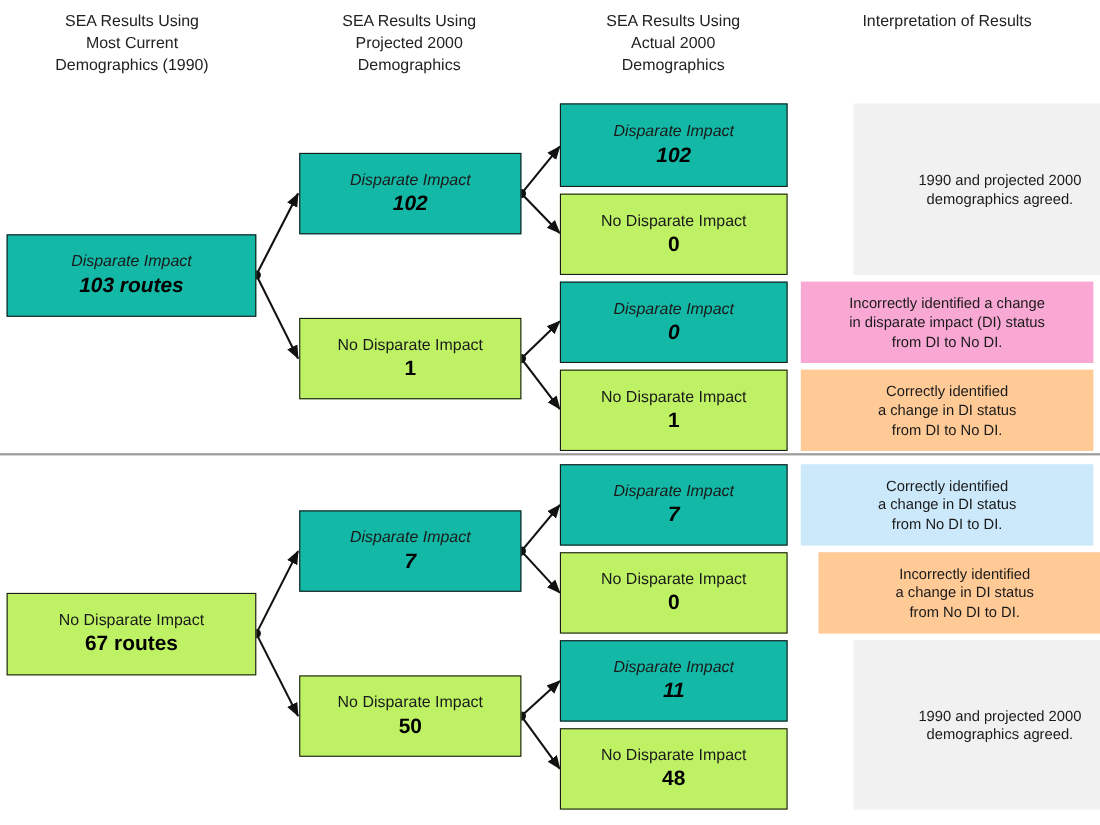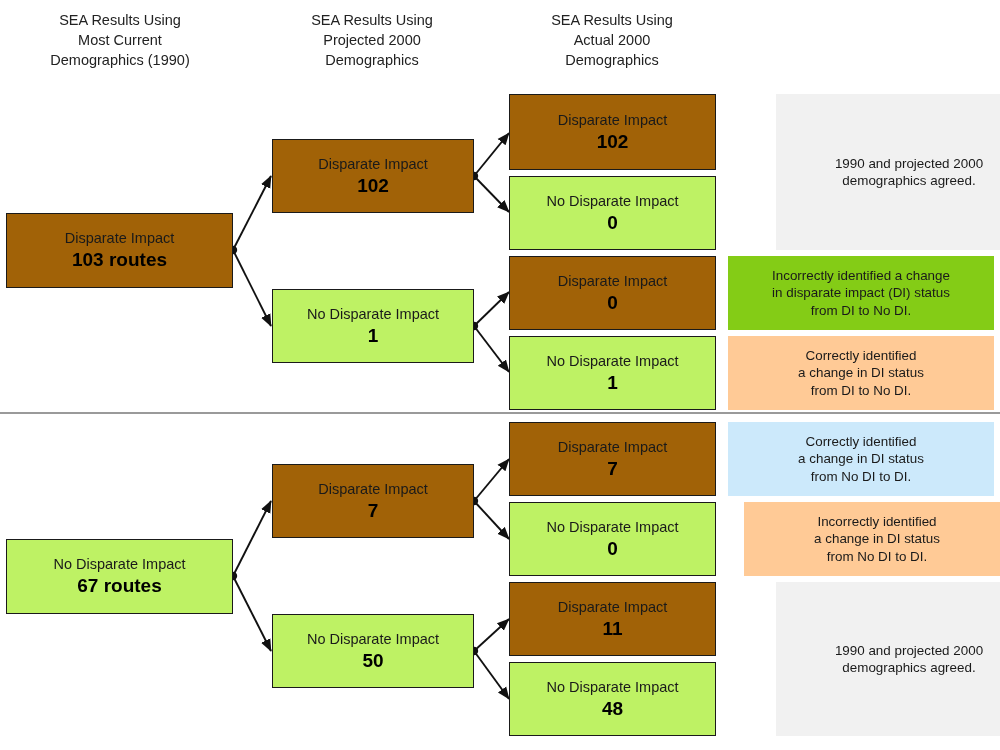--- a/index.html
+++ b/index.html
@@ -44,40 +44,40 @@
     line-height: 17px;
     color: #1a1a1a;
   }
   .node .val {
     font-size: 19px;
     font-weight: bold;
     line-height: 22px;
     color: #000;
     margin-top: 2px;
   }
-  .node.pink { background: #a16207; }
+  .node.pink { background: #14b8a6; font-style: italic; }
   .node.blue { background: #bef264; }
 
   .interp {
     position: absolute;
     box-sizing: border-box;
     display: flex;
     align-items: center;
     justify-content: center;
     text-align: center;
     padding: 2px 6px;
   }
   .interp .txt {
     font-size: 13.4px;
     line-height: 17.5px;
     color: #1a1a1a;
     white-space: pre-line;
   }
   .interp.gray   { background: #f1f1f1; margin-left: 48px; }
-  .interp.red    { background: #84cc16; }
+  .interp.red    { background: #f9a8d4; }
   .interp.orange { background: #ffca96; }
   .interp.lblue  { background: #cce9fb; }
 
   .divider {
     position: absolute;
     background: #9a9a9a;
     height: 2px;
   }
   svg.links {
     position: absolute;
@@ -94,20 +94,21 @@
 
   <div class="col-header" style="left:6px; top:10px; width:228px;">SEA Results Using
 Most Current
 Demographics (1990)</div>
   <div class="col-header" style="left:268px; top:10px; width:208px;">SEA Results Using
 Projected 2000
 Demographics</div>
   <div class="col-header" style="left:508px; top:10px; width:208px;">SEA Results Using
 Actual 2000
 Demographics</div>
+  <div class="col-header" style="left:728px; top:10px; width:266px;">Interpretation of Results</div>
 
   <svg class="links" viewBox="0 0 1000 750">
     <defs>
       <marker id="ah" markerWidth="7" markerHeight="7" refX="6.2" refY="3.1" orient="auto" markerUnits="strokeWidth">
         <path d="M0,0.4 L6.6,3.1 L0,5.8 z" fill="#111"></path>
       </marker>
     </defs>
     <g stroke="#111" stroke-width="1.9" fill="none" marker-end="url(#ah)">
 
       <path d="M233,250 L271,176"></path>

